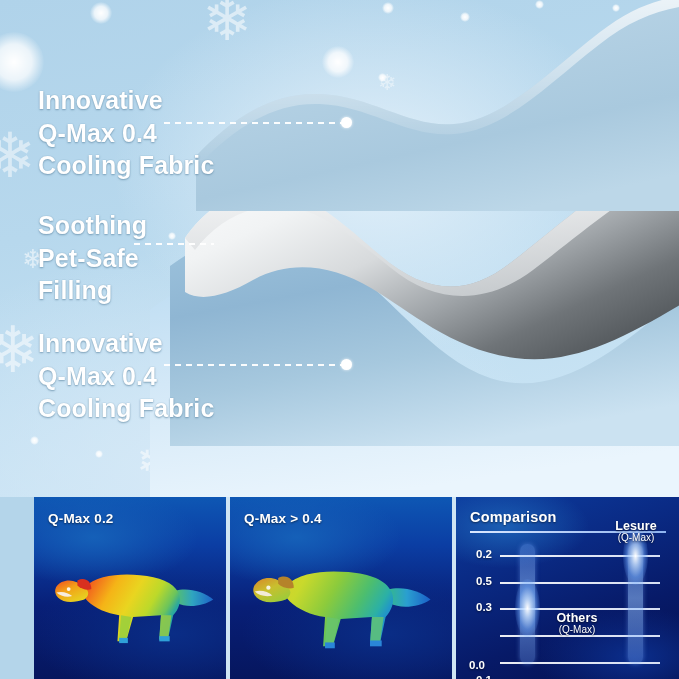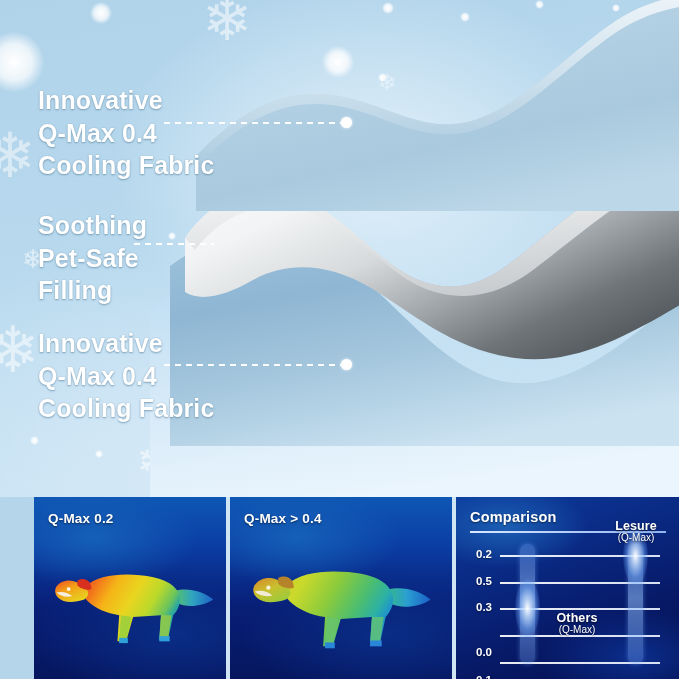--- a/index.html
+++ b/index.html
@@ -318,21 +318,21 @@
         <div class="gridline" style="left:44px;top:20px;width:160px;"></div>
         <div class="gridline" style="left:44px;top:47px;width:160px;"></div>
         <div class="gridline" style="left:44px;top:73px;width:160px;"></div>
         <div class="gridline" style="left:44px;top:100px;width:160px;"></div>
         <div class="gridline" style="left:44px;top:127px;width:160px;"></div>
 
         <div class="ytick" style="left:6px;top:13px;">0.2</div>
         <div class="ytick" style="left:6px;top:40px;">0.5</div>
         <div class="ytick" style="left:6px;top:66px;">0.3</div>
         <div class="ytick" style="left:6px;top:93px;margin-top:46px;">0.1</div>
-        <div class="ytick" style="left:6px;top:111px;">0.0</div>
+        <div class="ytick" style="left:6px;top:124px;text-align:center;">0.0</div>
 
         <div class="bar" style="left:64px;top:9px;height:120px;">
           <div class="glow" style="top:35px;"></div>
         </div>
         <div class="bar" style="left:172px;top:9px;height:120px;">
           <div class="glow" style="top:-17px;"></div>
         </div>
 
         <div class="barlab" style="left:84px;top:76px;width:74px;">
           <span class="n">Others</span>

